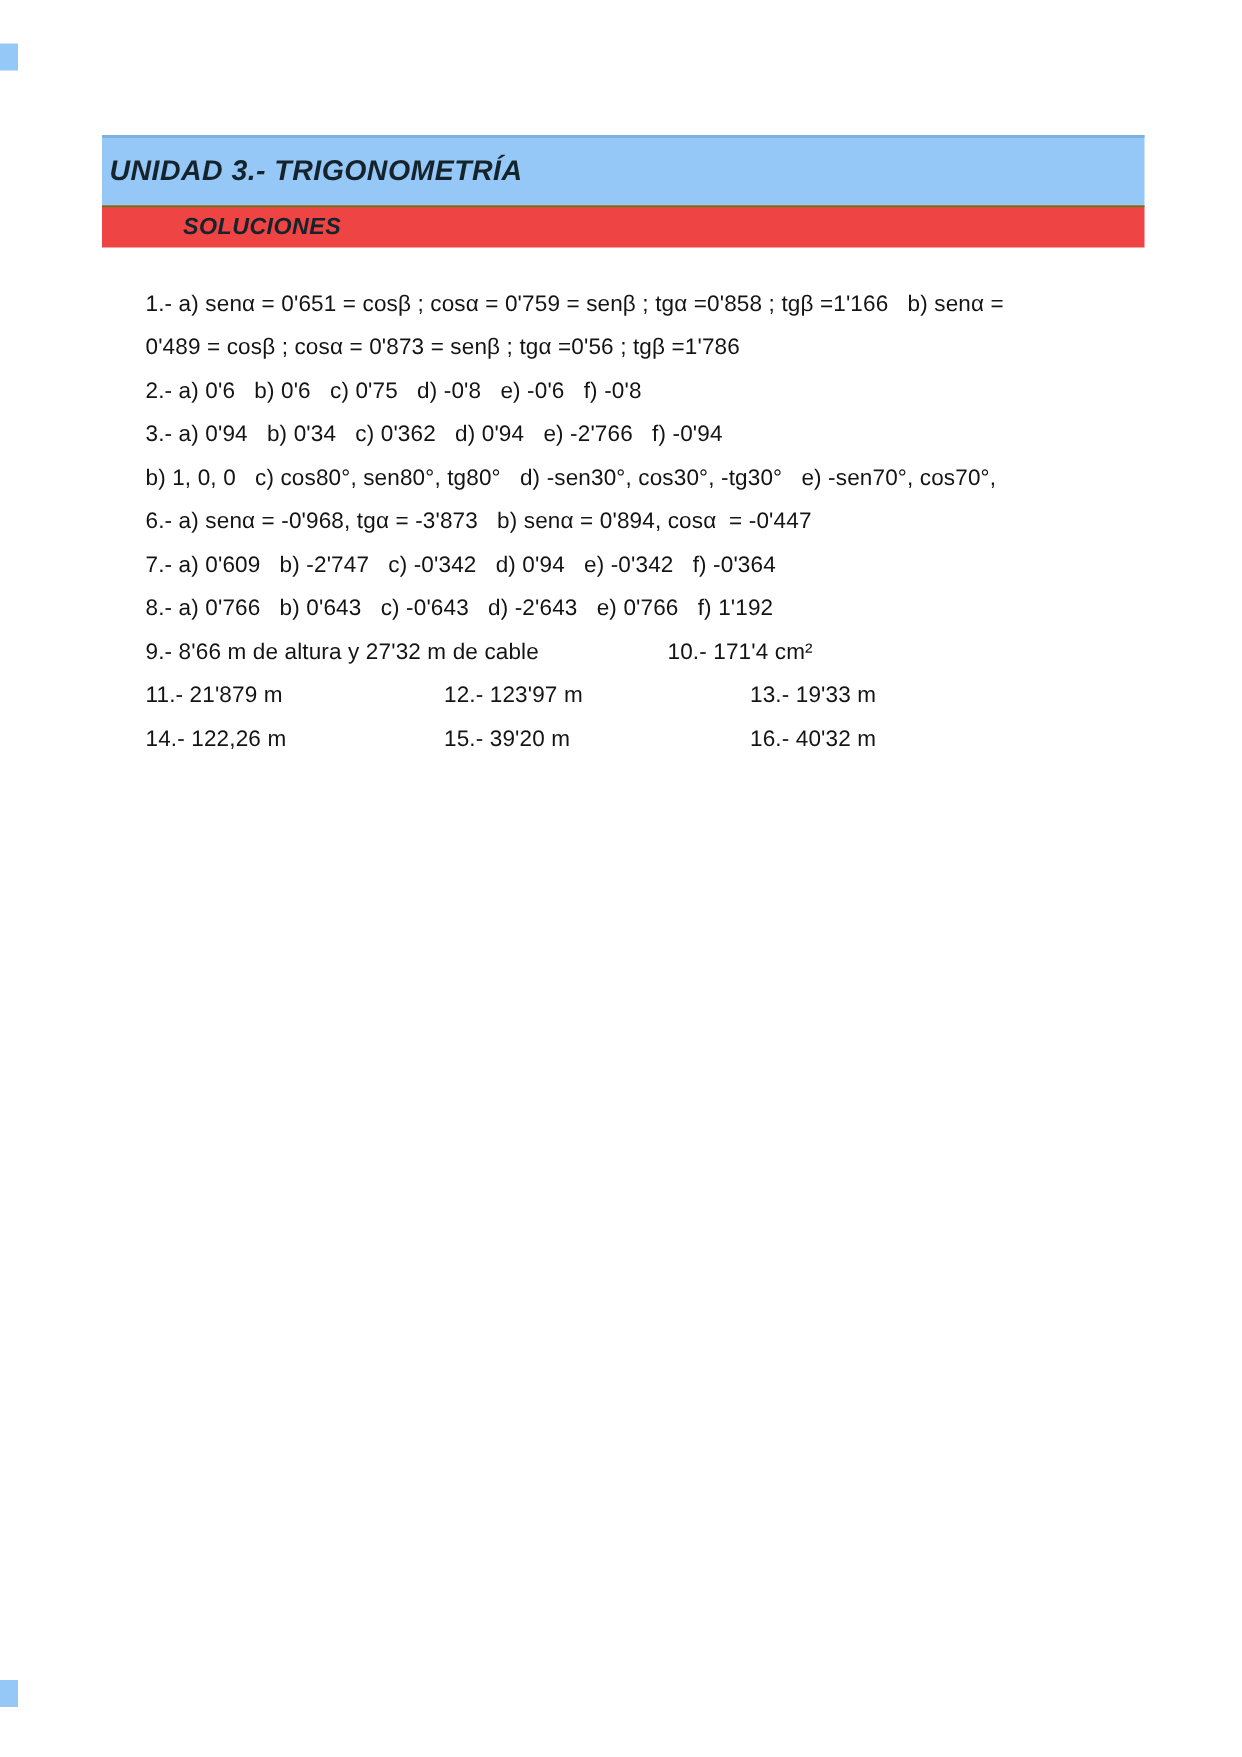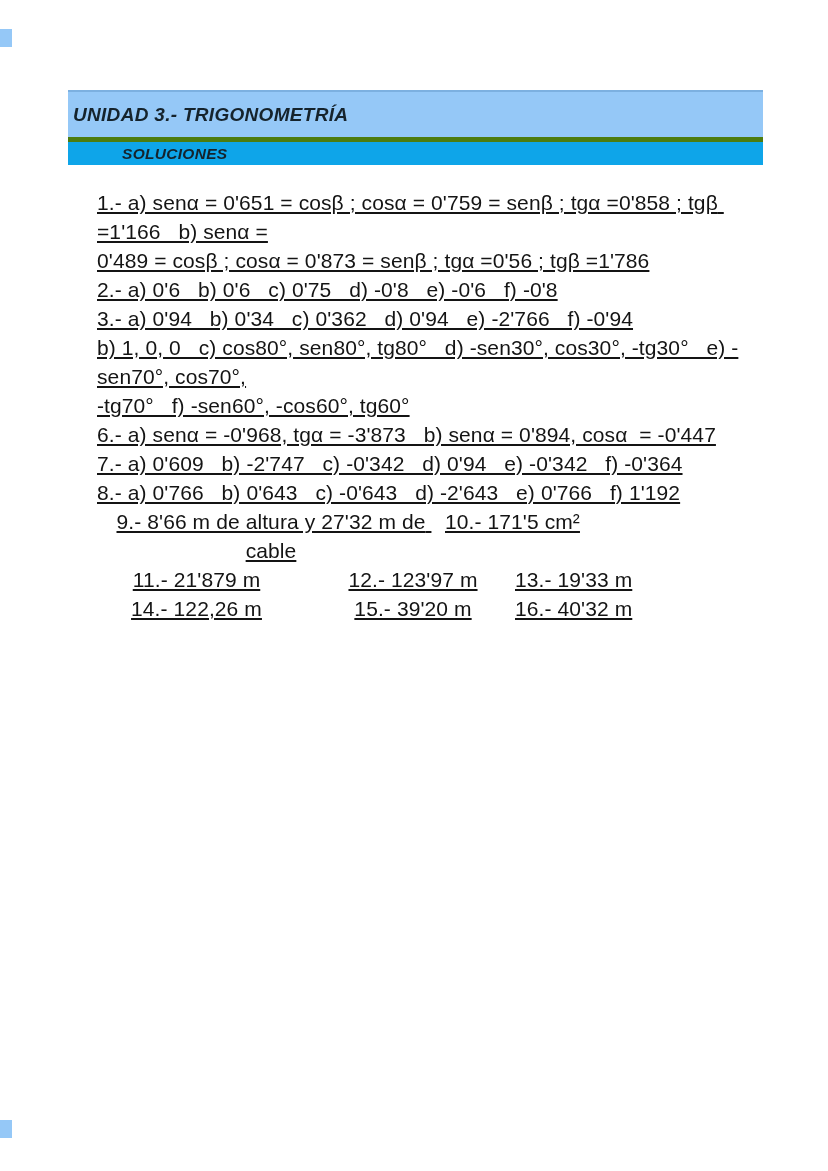--- a/index.html
+++ b/index.html
@@ -33,22 +33,22 @@
   }
   .band.title-band {
     top: 90px;
     height: 47px;
     background: #95c8f7;
     border-top: 2px solid #7cb0e0;
   }
   .band.sub-band {
     top: 137px;
     height: 28px;
-    background: #0ea5e9;
-    border-top: 5px solid #4d7c0f;
+    background: #ef4444;
+    border-top: 1px solid #4d7c0f;
   }
   h1.unit-title {
     margin: 0;
     padding-left: 5px;
     font-size: 19px;
     font-weight: bold;
     font-style: italic;
     letter-spacing: 0.3px;
     color: #15232c;
   }
@@ -60,34 +60,33 @@
     font-style: italic;
     letter-spacing: 0.3px;
     color: #15232c;
   }
 
   .content {
     position: absolute;
     left: 97px;
     top: 188px;
     width: 652px;
-    font-size: 21px;
+    font-size: 15px;
     line-height: 29px;
     letter-spacing: 0.1px;
-    text-decoration: underline;
   }
   .line {
     margin: 0;
     white-space: pre-wrap;
   }
   .cols { display: flex; white-space: pre-wrap; }
-  .cols .c { display: inline-block; text-align: center; }
+  .cols .c { display: inline-block; }
   .two-col .c1 { width: 348px; }
   .three-col .c1 { width: 199px; }
-  .three-col .c2 { width: 204px; margin-left: 15px; }
+  .three-col .c2 { width: 204px; }
 </style>
 </head>
 <body>
 
 <div class="edge-mark top"></div>
 <div class="edge-mark bottom"></div>
 
 <header>
   <div class="band title-band">
     <h1 class="unit-title">UNIDAD 3.- TRIGONOMETRÍA</h1>
@@ -96,28 +95,27 @@
     <h2 class="subtitle">SOLUCIONES</h2>
   </div>
 </header>
 
 <main class="content">
   <p class="line">1.- a) senα = 0'651 = cosβ ; cosα = 0'759 = senβ ; tgα =0'858 ; tgβ =1'166   b) senα =</p>
   <p class="line">0'489 = cosβ ; cosα = 0'873 = senβ ; tgα =0'56 ; tgβ =1'786</p>
   <p class="line">2.- a) 0'6   b) 0'6   c) 0'75   d) -0'8   e) -0'6   f) -0'8</p>
   <p class="line">3.- a) 0'94   b) 0'34   c) 0'362   d) 0'94   e) -2'766   f) -0'94</p>
   <p class="line">b) 1, 0, 0   c) cos80°, sen80°, tg80°   d) -sen30°, cos30°, -tg30°   e) -sen70°, cos70°,</p>
-  <p class="line">-tg70°   f) -sen60°, -cos60°, tg60°</p>
   <p class="line">6.- a) senα = -0'968, tgα = -3'873   b) senα = 0'894, cosα  = -0'447</p>
   <p class="line">7.- a) 0'609   b) -2'747   c) -0'342   d) 0'94   e) -0'342   f) -0'364</p>
   <p class="line">8.- a) 0'766   b) 0'643   c) -0'643   d) -2'643   e) 0'766   f) 1'192</p>
 
   <div class="cols two-col">
     <span class="c c1">9.- 8'66 m de altura y 27'32 m de cable</span>
-    <span class="c c2">10.- 171'5 cm²</span>
+    <span class="c c2">10.- 171'4 cm²</span>
   </div>
 
   <div class="cols three-col">
     <span class="c c1">11.- 21'879 m</span>
     <span class="c c2">12.- 123'97 m</span>
     <span class="c c3">13.- 19'33 m</span>
   </div>
 
   <div class="cols three-col">
     <span class="c c1">14.- 122,26 m</span>

